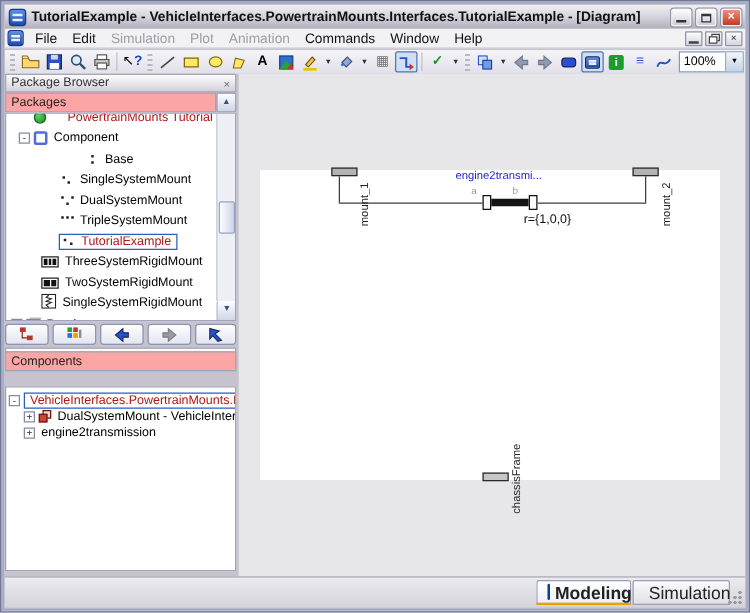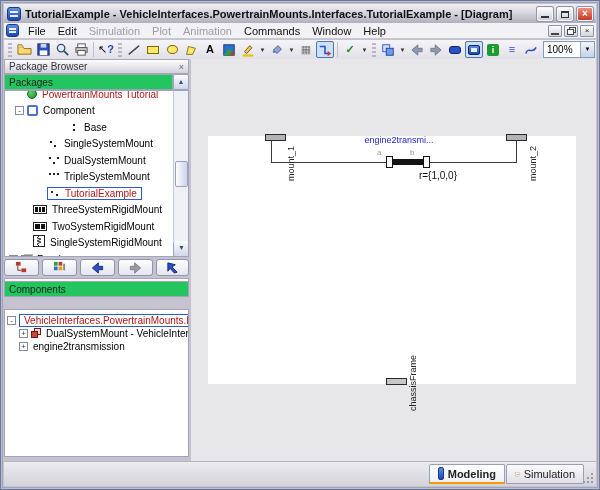--- a/index.html
+++ b/index.html
@@ -57,21 +57,21 @@
   .drop { width:9px; font-size:6px; color:#333; text-align:center; flex:0 0 auto;}
   .glyph { font-size:11px; line-height:11px; }
   .zoom-combo { width:52px; height:17px; border:1px solid #7f9db9; background:#fff; display:flex; align-items:center; font-size:10px; flex:0 0 auto; margin-left:2px;}
   .zoom-combo .val { flex:1; padding-left:3px; }
   .zoom-combo .btn { width:14px; height:100%; background:linear-gradient(180deg,#f2f6fb,#c4d3e8); border-left:1px solid #9ab; font-size:6px; text-align:center; line-height:15px;}
   
   .panel-title { position:absolute; left:3px; width:185px; height:15px;
     background:linear-gradient(180deg,#fdfdfe,#d2d1db); border:1px solid #a9a7b5;
     font-size:10px; color:#333; display:flex; align-items:center; padding:0 4px; }
   .panel-title .x { margin-left:auto; color:#667; font-size:9px; }
-  .list-header { position:absolute; left:3px; height:16px; background:#22c55e; border:1px solid #a0a4b8;
+  .list-header { position:absolute; left:3px; height:16px; background:#fca5a5; border:1px solid #a0a4b8;
     font-size:10px; color:#222; display:flex; align-items:center; padding:0 4px; }
   .white-box { position:absolute; left:3px; background:#fff; border:1px solid #a0a4b8; overflow:hidden; }
   .trow { position:absolute; left:0; height:16px; display:flex; align-items:center; font-size:10px; white-space:nowrap; }
   .trow .lbl { padding:0 2px; }
   .red { color:#b01717; }
   .sel { border:1px solid #2a5dbd; padding:0 2px; display:flex; align-items:center; }
   .exp { width:9px; height:9px; border:1px solid #848ca0; background:#fff; font-size:8px; line-height:7px; text-align:center;
     color:#333; margin-right:3px; flex:0 0 auto;}
   .ic { margin-right:3px; flex:0 0 auto; display:inline-block; }
   .ic-pkg { width:11px; height:11px; border:2px solid #4f6fd8; background:#fff; border-radius:2px; }
@@ -99,21 +99,21 @@
   .vtext { position:absolute; writing-mode:vertical-rl; transform:rotate(180deg); font-size:9px; color:#222; letter-spacing:0; }
   .flange { position:absolute; width:7px; height:12px; background:#fbfbfb; border:1px solid #111; }
   .rodbar { position:absolute; height:6px; background:#141414; }
   .port-lab { position:absolute; font-size:8px; color:#9a9a9a; }
   .comp-name { position:absolute; font-size:9px; color:#2323d6; text-align:center; }
   .param-text { position:absolute; font-size:10px; color:#111; text-align:right; }
   
   .statusbar { position:absolute; left:3px; right:3px; bottom:3px; height:25px;
     background:linear-gradient(180deg,#ecebee,#d4d3da); border-top:1px solid #b6b4bf; }
   .tab { position:absolute; top:2px; height:20px; border:1px solid #99a0b4; border-radius:2px 2px 0 0;
-    background:linear-gradient(180deg,#fbfbfc,#e0dfe6); display:flex; align-items:center; gap:4px; padding:0 8px; font-size:11px; color:#222; }
+    background:linear-gradient(180deg,#fbfbfc,#e0dfe6); display:flex; align-items:center; gap:4px; padding:0 8px; font-size:14px; color:#222; }
   .tab.active { background:linear-gradient(180deg,#ffffff,#eef0f4); border-bottom:2px solid #f59d00; font-weight:bold; }
   .tab-icon-model { width:13px; height:13px; border-radius:2px; background:linear-gradient(180deg,#5f8fe0,#1b48b4); border:1px solid #123a8e; position:relative;}
   .tab-icon-model i{ position:absolute; left:2px; right:2px; height:2px; background:#e8f0ff; }
   .tab-icon-model i.b1{top:2px;} .tab-icon-model i.b2{bottom:2px;}
   .grip-corner { position:absolute; right:2px; bottom:2px; width:12px; height:12px;
     background:
       radial-gradient(circle at 10px 2px, #9a98a6 1.2px, transparent 1.5px),
       radial-gradient(circle at 10px 6px, #9a98a6 1.2px, transparent 1.5px),
       radial-gradient(circle at 6px 6px, #9a98a6 1.2px, transparent 1.5px),
       radial-gradient(circle at 10px 10px,#9a98a6 1.2px, transparent 1.5px),
@@ -301,21 +301,21 @@
     <span>Package Browser</span>
     <span class="x">×</span>
   </div>
   <div class="list-header" style="top:73px; width:169px;">
     <span>Packages</span>
   </div>
   <div class="scroll-btn" style="left:172px; top:73px;"><span>▲</span></div>
 
   <div class="white-box" style="top:89px; width:185px; height:167px;">
     <div style="position:absolute; left:0; top:-5px; width:168px; height:180px;">
-      <div class="trow" style="top:0; padding-left:22px;">
+      <div class="trow" style="top:0; padding-left:22px;gap:12px;">
         <span class="ic ic-tut"></span>
         <span class="lbl red">PowertrainMounts Tutorial</span>
       </div>
       <div class="trow" style="top:16px; padding-left:10px;">
         <span class="exp">-</span>
         <span class="ic ic-pkg"></span>
         <span class="lbl">Component</span>
       </div>
       <div class="trow" style="top:33px; padding-left:64px;">
         <span class="ic ic-dots">

